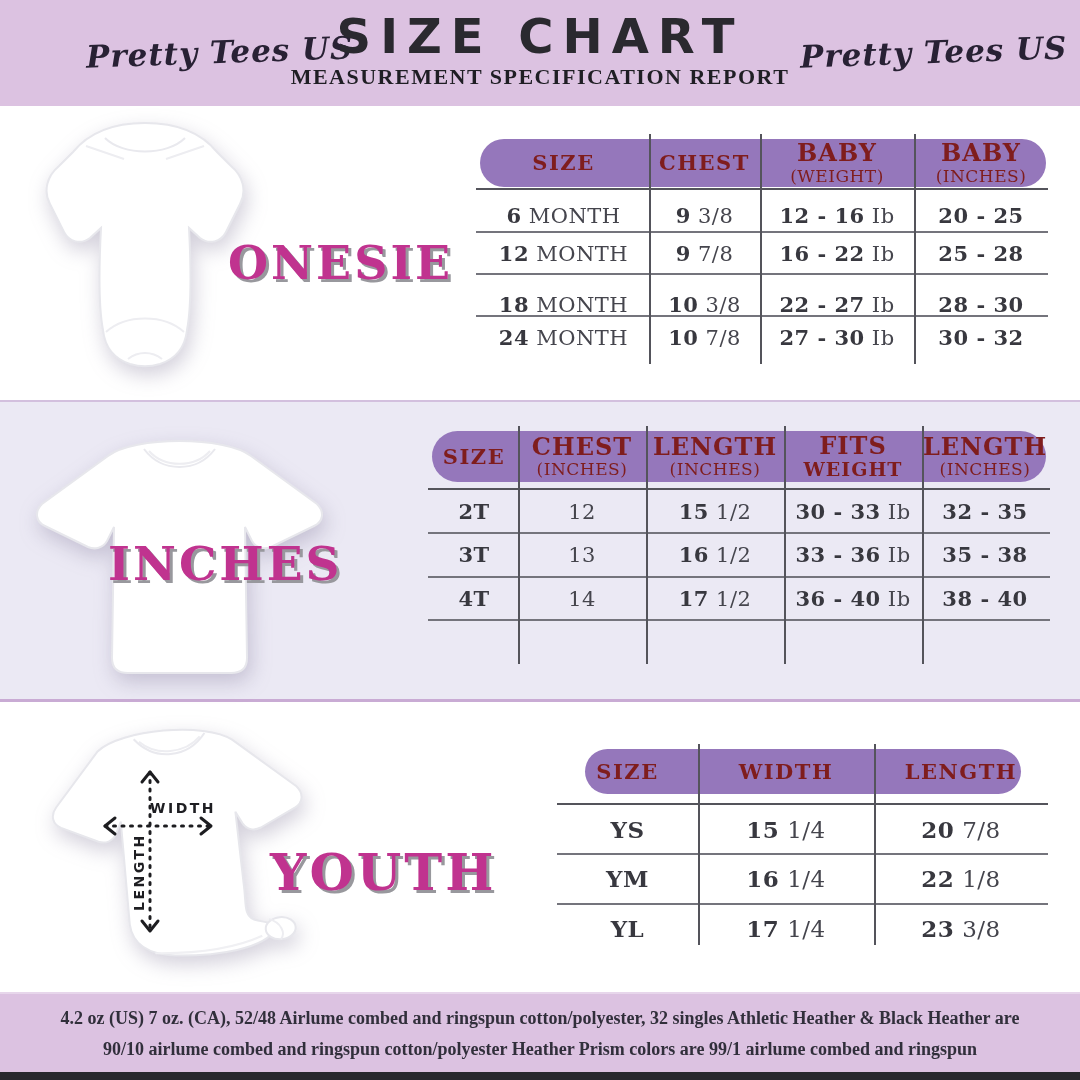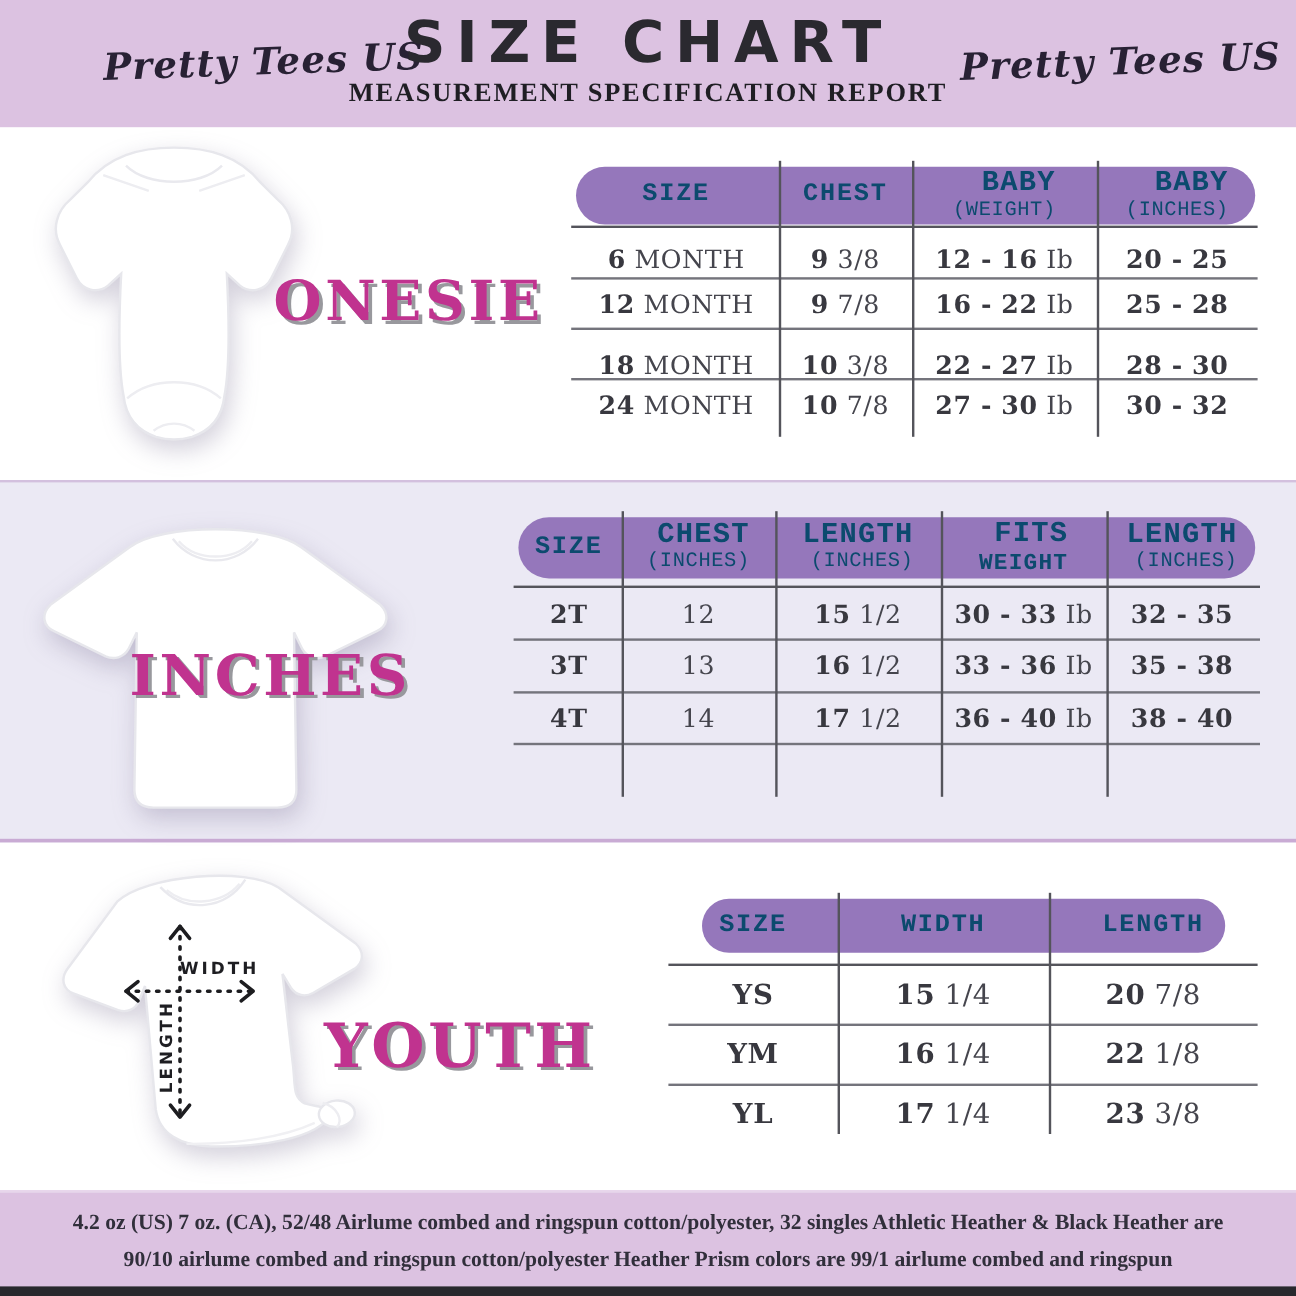--- a/index.html
+++ b/index.html
@@ -23,33 +23,33 @@
                 font-family:"DejaVu Sans",sans-serif; font-weight:900; font-size:48px;
                 letter-spacing:9px; color:#2a292f; }
   .subtitle  { position:absolute; left:0; top:64px; width:1080px; text-align:center;
                font-family:"Liberation Serif",serif; font-weight:700; font-size:22px;
                letter-spacing:1.5px; color:#1f1e24; }
 
   
   .garment-title { position:absolute; font-family:"DejaVu Serif",serif; font-weight:900;
                    color:#c0338f; letter-spacing:3px;
                    text-shadow:3px 3px 0 #98989d; white-space:nowrap; }
-  #onesie-title  { left:228px; top:224px; font-size:46px; }
+  #onesie-title  { left:228px; top:236px; font-size:46px; }
   #toddler-title { left:108px; top:536px; font-size:47px; }
   #youth-title   { left:270px; top:842px; font-size:51px; }
 
   
   .tbl  { position:absolute; }
   .pill { position:absolute; background:#9577bb; border-radius:26px; }
   .hdr, .row { position:absolute; left:0; display:grid; align-items:center; justify-items:center; width:100%; }
   .g1 { grid-template-columns:171px 111px 154px 134px; }
   .g2 { grid-template-columns:88px 128px 138px 138px 126px; }
   .g3 { grid-template-columns:141px 176px 174px; }
-  .hcell { display:flex; flex-direction:column; align-items:flex-end; justify-content:center;
-           color:#0c4a6e; line-height:1.1; text-align:center;font-family:Liberation Mono, monospace; }
+  .hcell { display:flex; flex-direction:column; align-items:center; justify-content:center;
+           color:#7f1d1d; line-height:1.1; text-align:center; }
   .h-main { font-size:24px; font-weight:700; letter-spacing:1px; }
   .h-one  { font-size:21px; font-weight:700; letter-spacing:1.5px; }
   .h-sub  { font-size:17px; font-weight:400; letter-spacing:.5px; }
   .h-sub2 { font-size:19px; font-weight:700; letter-spacing:1px; }
   .cell { font-size:21px; color:#45454d; white-space:pre; letter-spacing:.5px; }
   .cell b { font-weight:700; color:#38383f; }
   .yth .cell { font-size:23px; }
   .hl  { position:absolute; height:2px;   background:#54545b; }
   .hlt { position:absolute; height:1.5px; background:#74747c; }
   .vl  { position:absolute; width:1.5px;  background:#54545b; top:0; }

